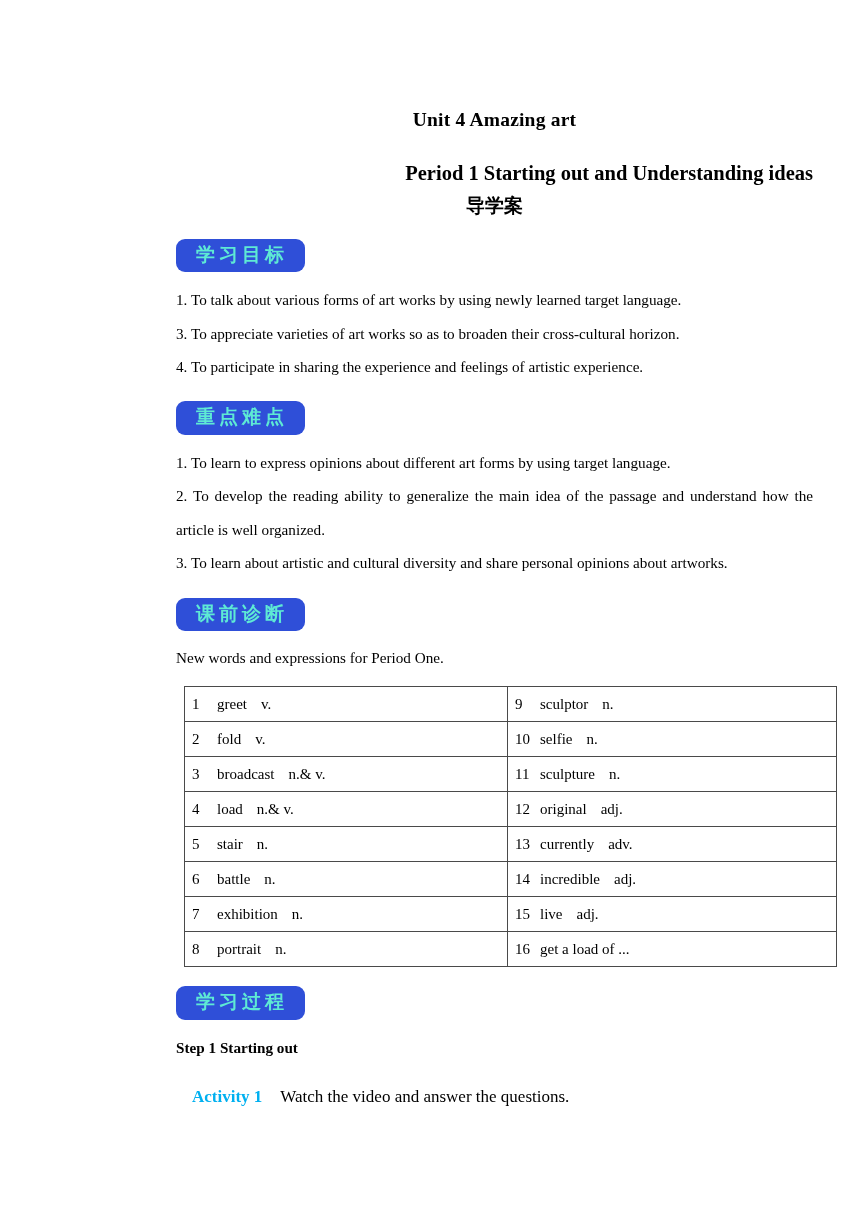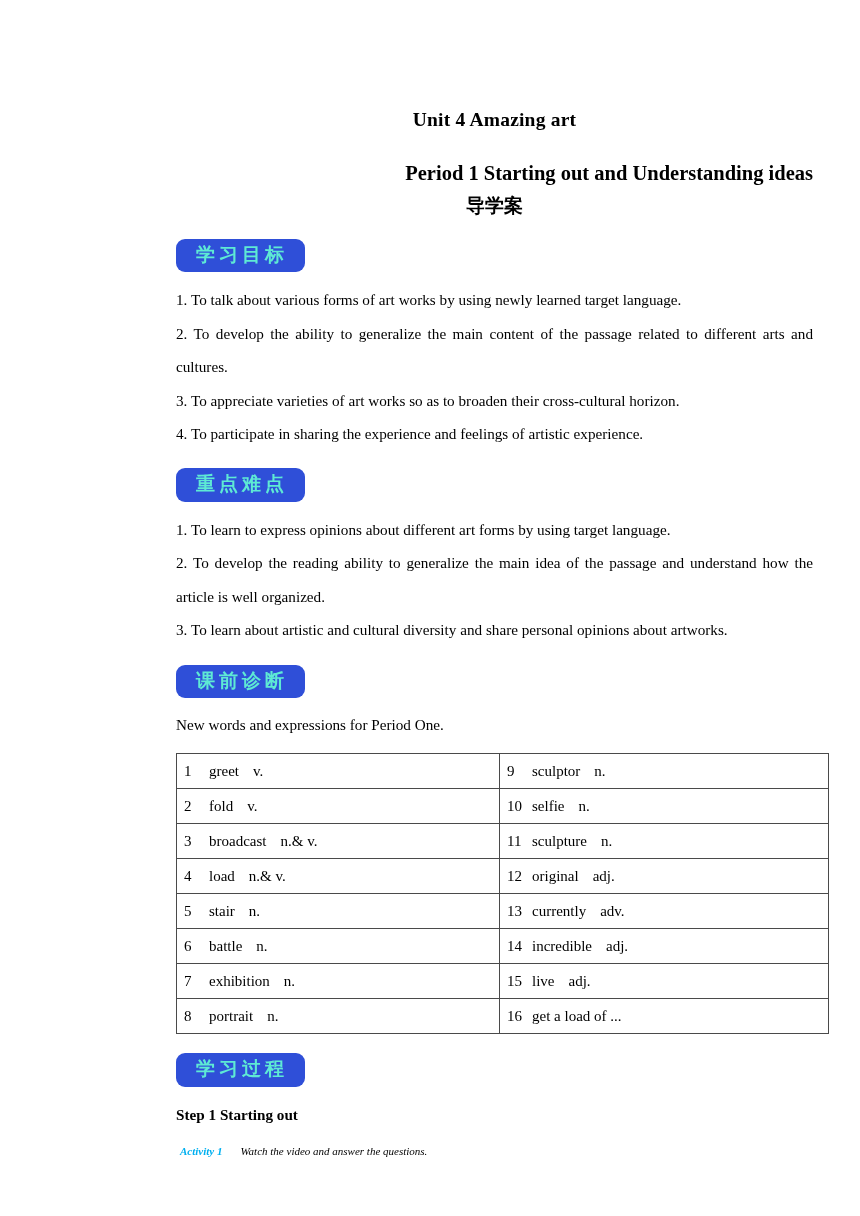--- a/index.html
+++ b/index.html
@@ -92,20 +92,21 @@
   .sp-badge3 { height: 18px; }
   .sp-badge4 { height: 19px; }
   .sp-tbl-intro { height: 10px; }
 
   
   table.vocab {
     border-collapse: collapse;
     width: 637px;
     table-layout: fixed;
     margin-top: 11px;
+    margin-left: 8px;
   }
   table.vocab td {
     border: 1px solid #4a4a4a;
     height: 34px;
     padding: 0 0 0 7px;
     font-size: 15px;
     vertical-align: middle;
     line-height: 1.2;
     white-space: nowrap;
   }
@@ -116,24 +117,23 @@
   .vp { margin-left: 14px; }
 
   
   .step-title {
     font-size: 15.2px;
     font-weight: bold;
     margin: 0;
     line-height: 33.5px;
   }
   .activity-line {
-    font-size: 11px;
-    margin: 4px;
+    font-size: 17px;
+    margin: 16px;
     line-height: 33.5px;
-    font-style: italic;
   }
   .activity-tag {
     color: #00b0f0;
     font-weight: bold;
   }
   .activity-text { margin-left: 18px; }
 </style>
 </head>
 <body>
 
@@ -143,21 +143,20 @@
     <h1 class="doc-title">Unit 4 Amazing art</h1>
     <h2 class="doc-subtitle">Period 1 Starting out and Understanding ideas</h2>
     <h3 class="doc-subtitle2">导学案</h3>
 
     <div class="sp-badge1"></div>
     <p class="badge-wrap">
       <span class="badge">学习目标</span>
     </p>
     <div class="sp-after-badge"></div>
     <p class="para nojust">1. To talk about various forms of art works by using newly learned target language.</p>
-    <p class="para">2. To develop the ability to generalize the main content of the passage related to different arts and cultures.</p>
     <p class="para nojust">3. To appreciate varieties of art works so as to broaden their cross-cultural horizon.</p>
     <p class="para nojust">4. To participate in sharing the experience and feelings of artistic experience.</p>
 
     <div class="sp-badge2"></div>
     <p class="badge-wrap">
       <span class="badge">重点难点</span>
     </p>
     <div class="sp-after-badge"></div>
     <p class="para nojust">1. To learn to express opinions about different art forms by using target language.</p>
     <p class="para">2. To develop the reading ability to generalize the main idea of the passage and understand how the article is well organized.</p>

